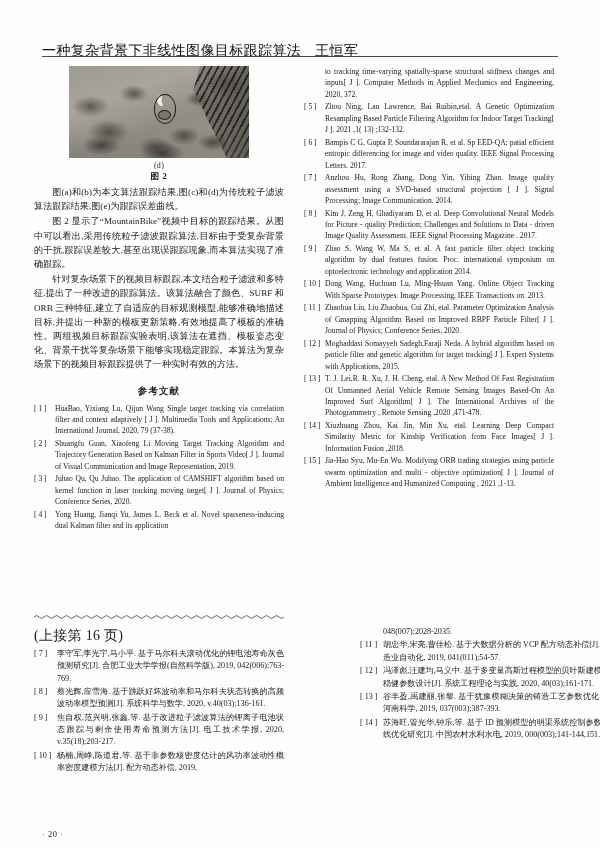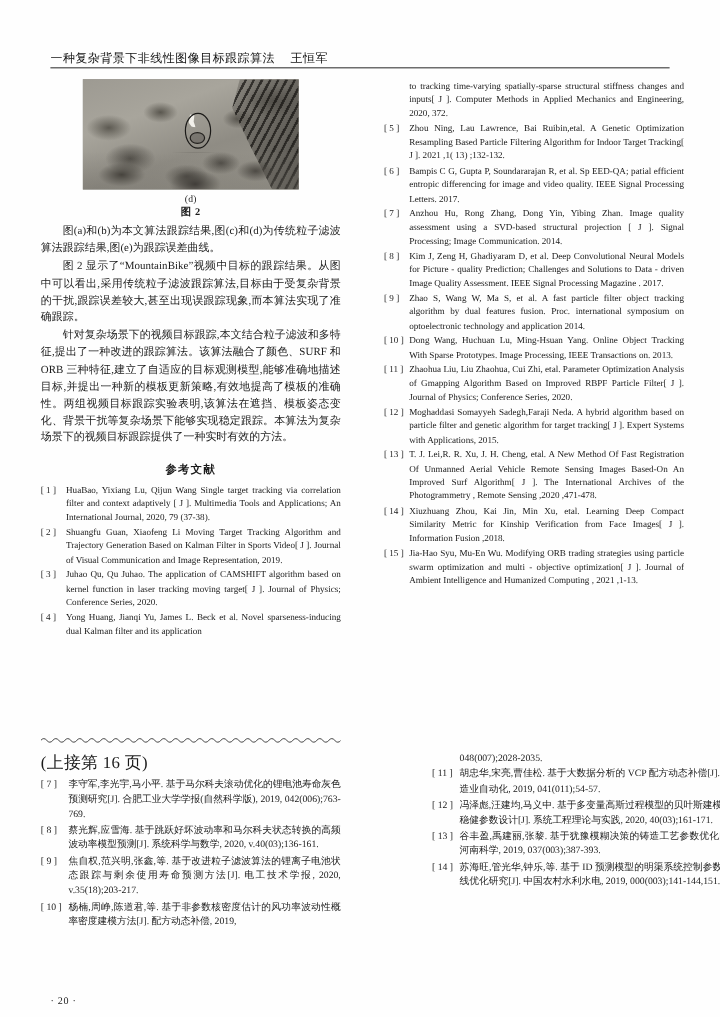--- a/index.html
+++ b/index.html
@@ -22,21 +22,21 @@
     height: 848px;
     background: #fefefe;
   }
 
   
   .runhead {
     position: absolute;
     left: 42px;
     top: 42px;
     width: 516px;
-    font-size: 10px;
+    font-size: 14px;
     letter-spacing: .4px;
     color: #111;
     white-space: nowrap;
   }
   .runhead .author { margin-left: 10px; }
   .runhead-rule {
     position: absolute;
     left: 42px;
     top: 56px;
     width: 516px;
@@ -44,21 +44,21 @@
     background: #4a4a4a;
   }
 
   
   .col {
     position: absolute;
     width: 250px;
     top: 66px;
   }
   .col-left  { left: 34px; }
-  .col-right { left: 320px; }
+  .col-right { left: 304px; }
 
   
   .figure-block { text-align: center; margin-bottom: 2px; }
   .figure-img {
     width: 180px;
     height: 92px;
     margin: 0 auto;
     position: relative;
     overflow: hidden;
     background: #8e8b84;

